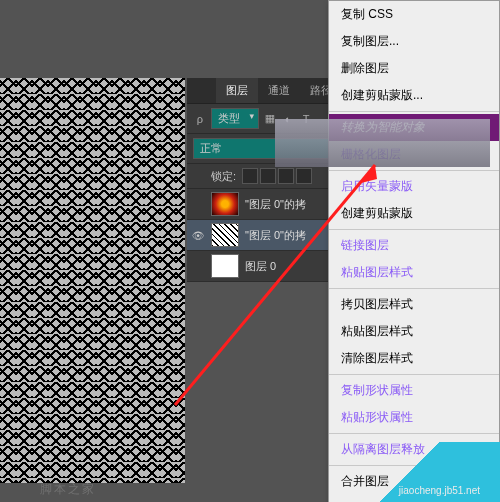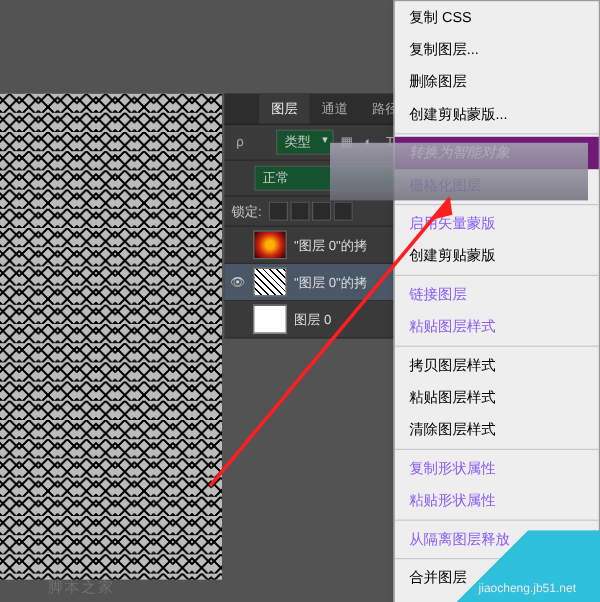--- a/index.html
+++ b/index.html
@@ -10,24 +10,24 @@
   repeating-linear-gradient(45deg, #000 0 2px, transparent 2px 8px),
   repeating-linear-gradient(-45deg, #000 0 2px, transparent 2px 8px),
   linear-gradient(#bbb, #bbb);
   background-size: 16px 16px, 16px 16px, auto; }
 
 .panel { position: absolute; left: 187px; top: 78px; width: 190px; background: #3a3a3a; color: #ccc; font-size: 11px; }
 .tabs { display: flex; background: #2d2d2d; border-bottom: 1px solid #222; }
 .tab { padding: 5px 10px; cursor: pointer; color: #aaa; }
 .tab.active { background: #3a3a3a; color: #eee; margin-left: 29px; }
 .toolbar { display: flex; align-items: center; padding: 4px 6px; gap: 4px; border-bottom: 1px solid #2a2a2a; }
-.dropdown { background: #14532d; border: 1px solid #555; padding: 2px 18px 2px 6px; color: #ccc; position: relative; font-size: 11px; margin-left: 19px; }
+.dropdown { background: #0f766e; border: 1px solid #555; padding: 2px 18px 2px 6px; color: #ccc; position: relative; font-size: 11px; }
 .dropdown:after { content: "▾"; position: absolute; right: 4px; font-size: 9px; }
 .icon { width: 14px; height: 14px; display: inline-flex; align-items: center; justify-content: center; color: #aaa; }
-.lock-row { padding: 4px 6px; display: flex; align-items: center; gap: 6px; border-bottom: 1px solid #2a2a2a; }
+.lock-row { padding: 4px 24px; display: flex; align-items: center; gap: 6px; border-bottom: 1px solid #2a2a2a; }
 .lock-btns { display: flex; gap: 2px; }
 .lbtn { width: 16px; height: 16px; background: #2a2a2a; border: 1px solid #555; }
 
 .layers { }
 .layer { display: flex; align-items: center; padding: 3px 4px; border-bottom: 1px solid #2d2d2d; gap: 6px; }
 .eye { width: 14px; text-align: center; color: #ccc; font-size: 10px; }
 .thumb { width: 28px; height: 24px; border: 1px solid #666; background: #888; flex-shrink: 0; }
 .thumb.grad { background: radial-gradient(circle, #ffb300 20%, #c21 55%, #200 100%); }
 .thumb.patt { background-image: repeating-linear-gradient(45deg,#000 0 1px,#fff 1px 4px),repeating-linear-gradient(-45deg,#000 0 1px,#fff 1px 4px); }
 .thumb.white { background: #fff; }

